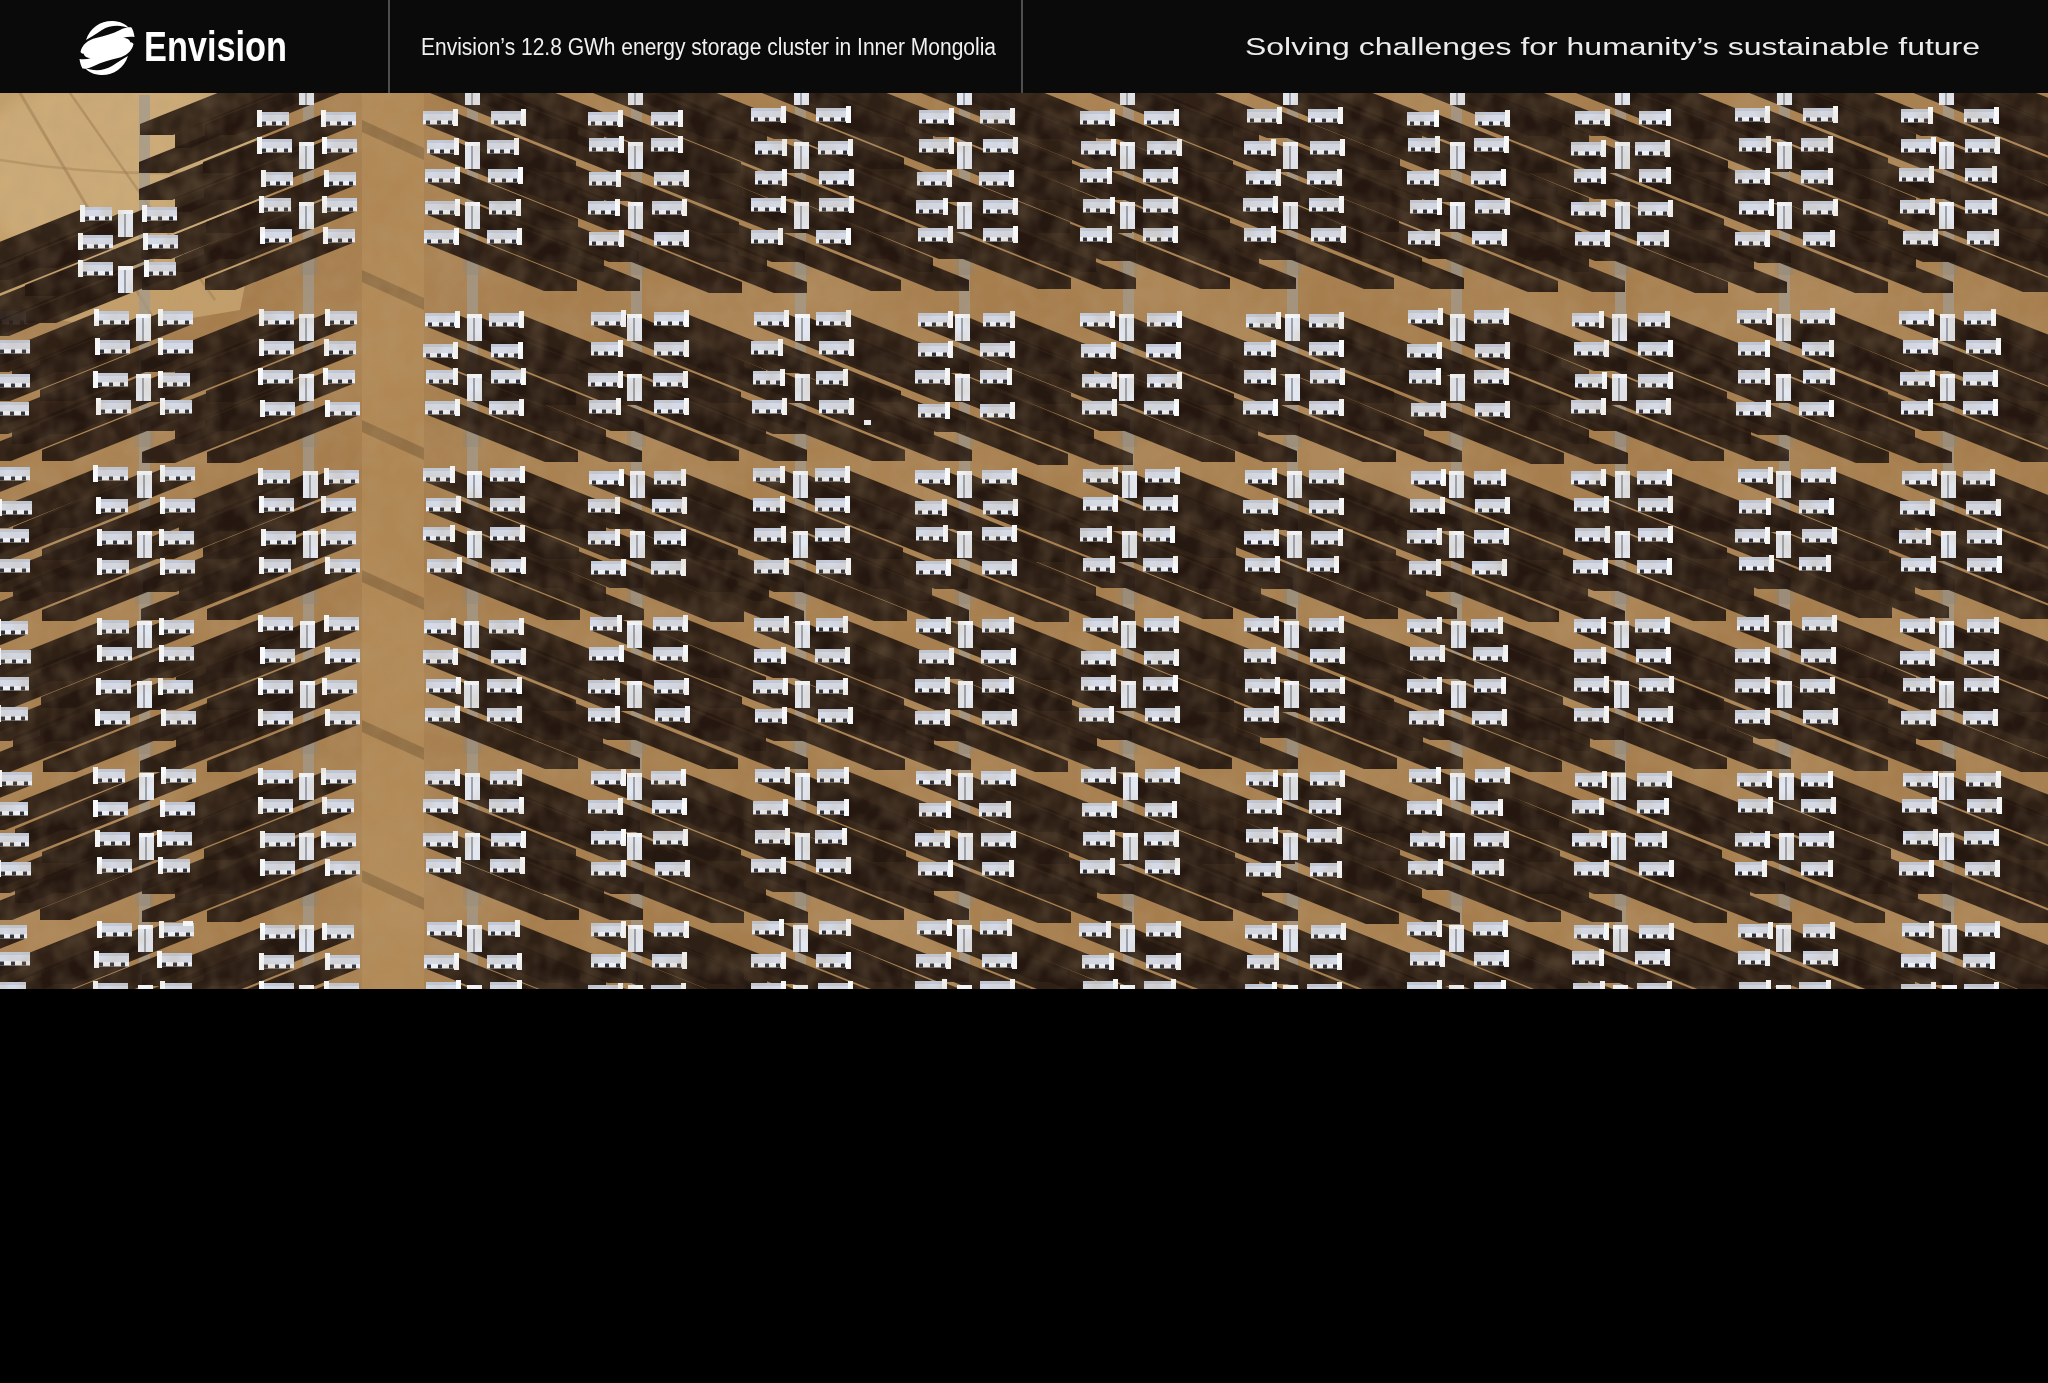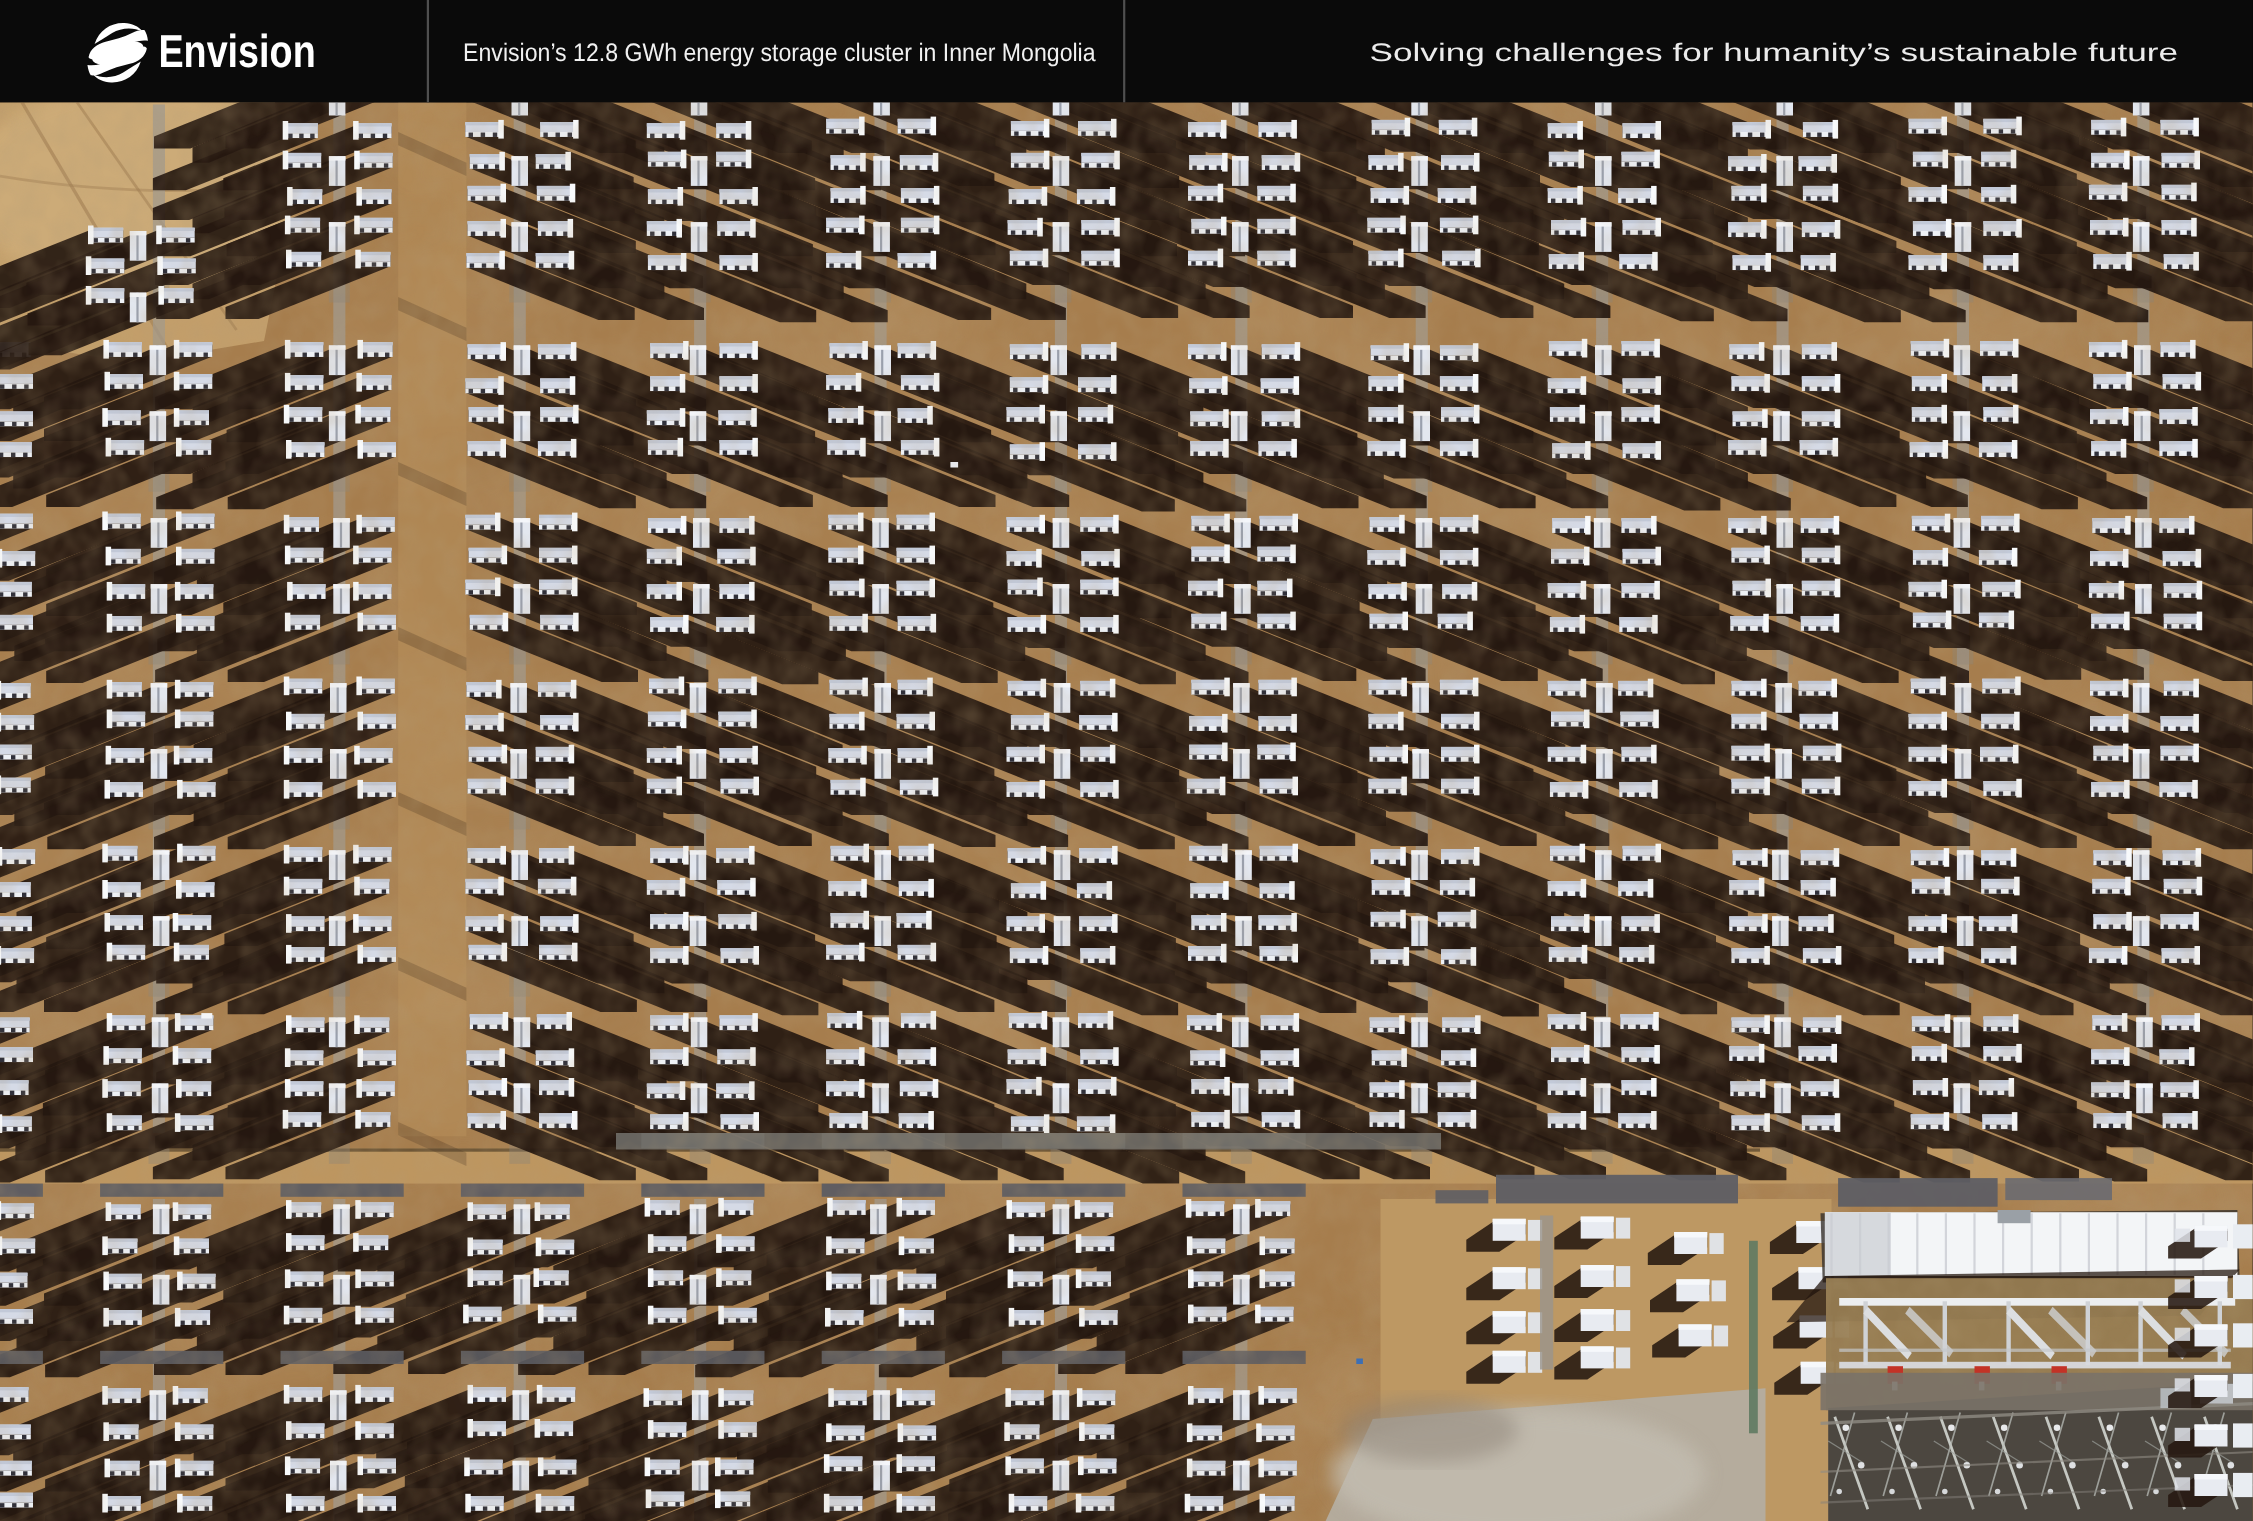--- a/index.html
+++ b/index.html
@@ -1,15 +1,15 @@
 <!DOCTYPE html>
 <html><head><meta charset="utf-8"><style>
 html,body{margin:0;padding:0;background:#000;}
 *{font-family:"Liberation Sans",sans-serif;}
-.page{position:absolute;top:0;left:0;width:2048px;height:1383px;overflow:hidden;background:#050505;}
+.page{position:absolute;top:0;left:0;width:2048px;height:989px;overflow:hidden;background:#050505;}
 </style></head><body>
 <div class="page">
 <svg width="2048" height="1383" viewBox="0 0 2048 1383" xmlns="http://www.w3.org/2000/svg">
 <defs>
 <filter id="grain" x="0" y="0" width="100%" height="100%">
           <feTurbulence type="fractalNoise" baseFrequency="0.055 0.045" numOctaves="2" seed="11" result="n"></feTurbulence>
           <feColorMatrix in="n" type="matrix" values="0 0 0 0 0.45  0 0 0 0 0.33  0 0 0 0 0.18  0.8 0 0 0 -0.25"></feColorMatrix>
         </filter>
 <filter id="blotch" x="0" y="0" width="100%" height="100%">
           <feTurbulence type="fractalNoise" baseFrequency="0.006 0.008" numOctaves="3" seed="7" result="n"></feTurbulence>

